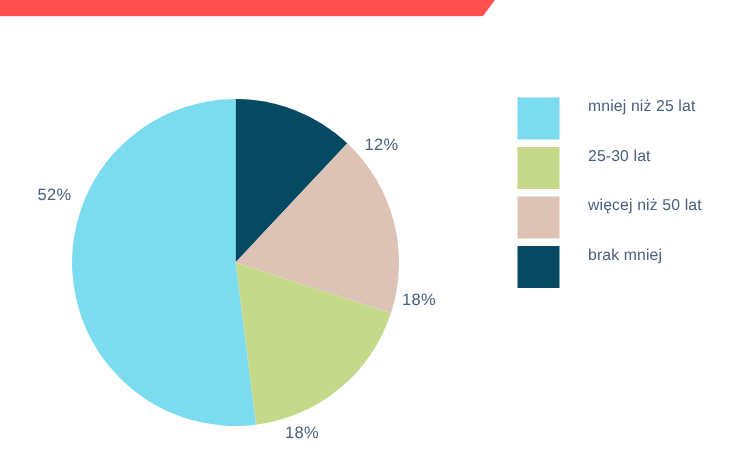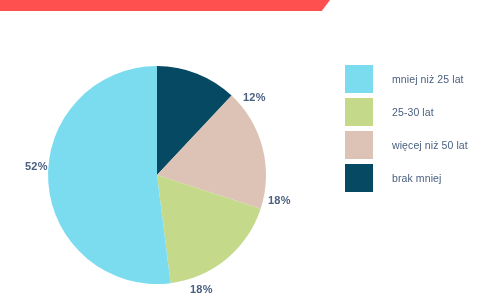--- a/index.html
+++ b/index.html
@@ -44,43 +44,42 @@
   .pie-svg {
     position: absolute;
     left: 0;
     top: 0;
   }
 
   
   .pct-label {
     position: absolute;
     font-size: 11px;
-    font-weight: bold;
+    font-weight: normal;
     color: #4a6080;
     letter-spacing: .2px;
     white-space: nowrap;
     line-height: 12px;
   }
-  .pct-left   { left: 25px;  top: 124px; margin-top: 36px; }
+  .pct-left   { left: 25px;  top: 124px; }
   .pct-top    { left: 243px; top: 91px;  }
   .pct-right  { left: 268px; top: 194px; }
   .pct-bottom { left: 190px; top: 283px; }
 
   
   .legend {
     position: absolute;
     left: 345px;
     top: 65px;
     display: flex;
     flex-direction: column;
     gap: 5px;
   }
   .legend-item {
     display: flex;
-    align-items: center;
     height: 28px;
   }
   .legend-swatch {
     width: 28px;
     height: 28px;
     flex: 0 0 28px;
   }
   .legend-label {
     margin-left: 19px;
     font-size: 10.5px;

